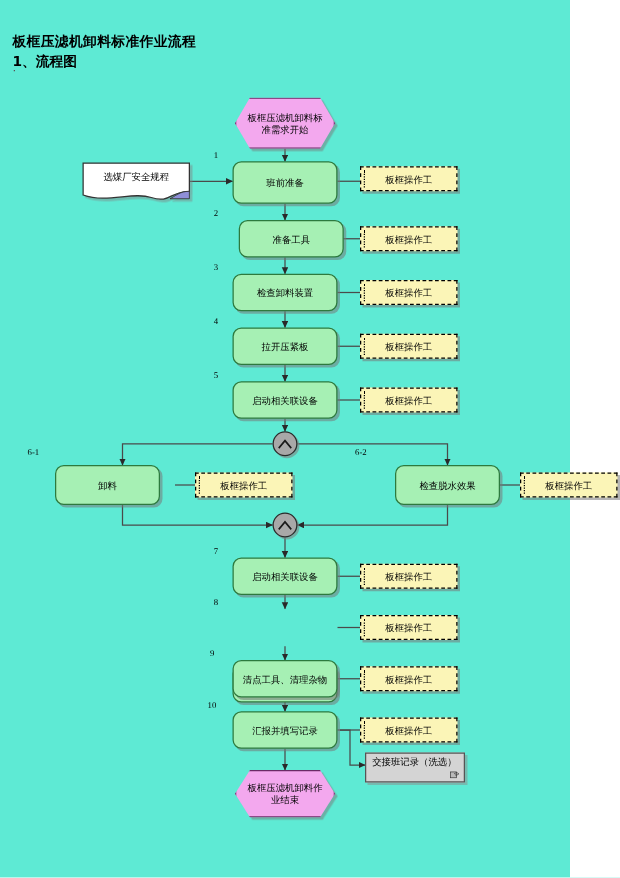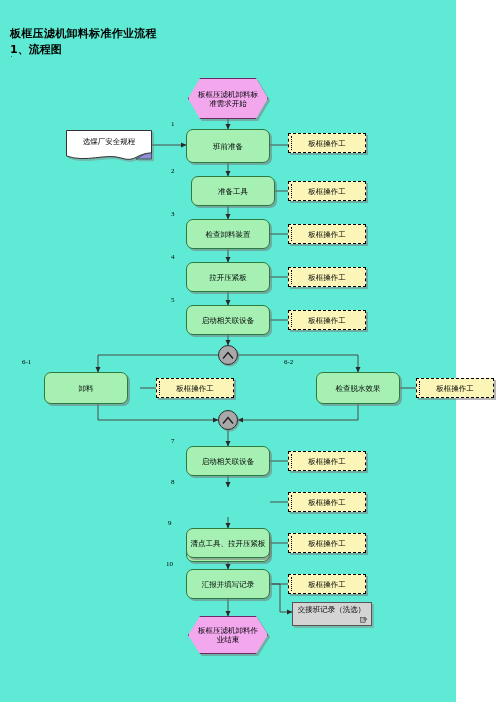--- a/index.html
+++ b/index.html
@@ -271,21 +271,21 @@
 
   <div class="num" style="left:171px; top:437px;">7</div>
   <div class="shp proc" style="left:186px; top:446px; width:84px; height:30px;">启动相关联设备</div>
   <div class="shp role" style="left:288px; top:451px; width:78px; height:20px;">板框操作工</div>
 
   <div class="num" style="left:171px; top:478px;">8</div>
   <div class="shp proc" style="left:186px; top:487px; width:84px; height:30px;margin-top:45px;">停止相关联设备</div>
   <div class="shp role" style="left:288px; top:492px; width:78px; height:20px;">板框操作工</div>
 
   <div class="num" style="left:168px; top:519px;">9</div>
-  <div class="shp proc" style="left:186px; top:528px; width:84px; height:30px;">清点工具、拉开压紧板</div>
+  <div class="shp proc" style="left:186px; top:528px; width:84px; height:30px;">清点工具、清理杂物</div>
   <div class="shp role" style="left:288px; top:533px; width:78px; height:20px;">板框操作工</div>
 
   <div class="num" style="left:166px; top:560px;">10</div>
   <div class="shp proc" style="left:186px; top:569px; width:84px; height:30px;">汇报并填写记录</div>
   <div class="shp role" style="left:288px; top:574px; width:78px; height:20px;">板框操作工</div>
 
   <div class="shp note" style="left:292px; top:602px; width:80px; height:24px; display:block;">
     <span style="display:block; text-align:center;">交接班记录（洗选）</span>
     <svg class="note-icon" viewBox="0 0 10 9">
       <rect x="0.5" y="2" width="6" height="6" fill="#b9b9b9" stroke="#333" stroke-width="0.7"></rect>

